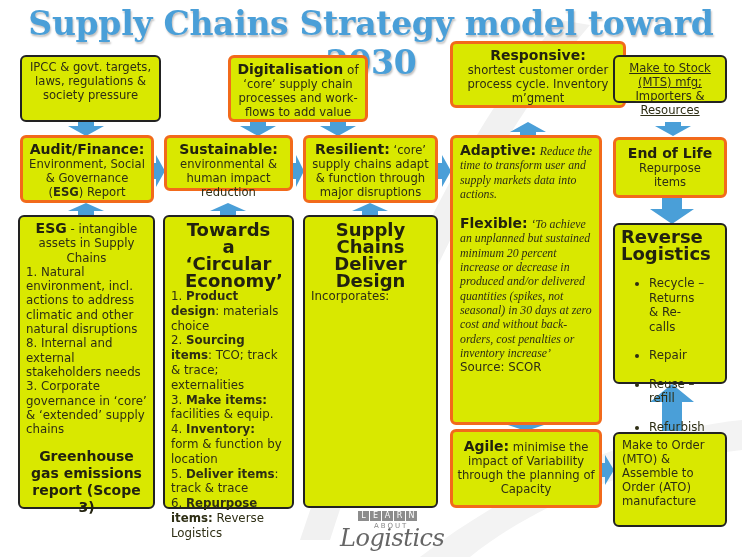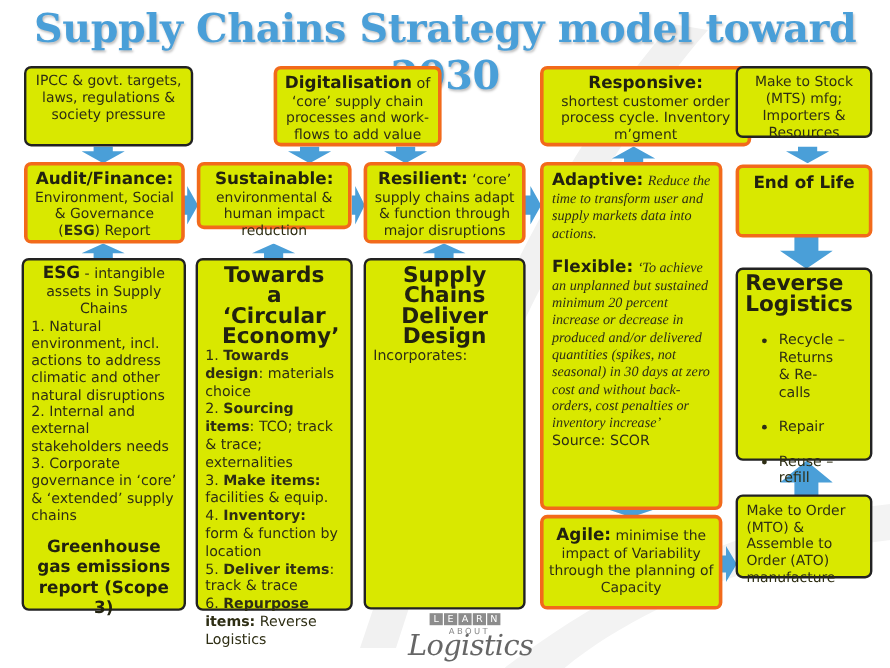--- a/index.html
+++ b/index.html
@@ -117,26 +117,26 @@
 
 <div class="box black" style="left:20px;top:55px;width:141px;height:67px;">
   <div>IPCC &amp; govt. targets, laws, regulations &amp; society pressure</div>
 </div>
 
 <div class="box orange" style="left:228px;top:55px;width:140px;height:67px;">
   <div><span class="hd">Digitalisation</span><span style="font-size:12px;"> of</span></div>
   <div>‘core’ supply chain processes and work-flows to add value</div>
 </div>
 
-<div class="box orange" style="left:450px;top:55px;width:176px;height:67px;">
+<div class="box orange" style="left:450px;top:41px;width:176px;height:67px;">
   <div class="hd">Responsive:</div>
   <div>shortest customer order process cycle. Inventory m’gment</div>
 </div>
 
-<div class="box black" style="left:613px;top:55px;width:114px;height:60px;padding-top:4px;">
+<div class="box black" style="left:613px;top:55px;width:114px;height:48px;padding-top:4px;text-decoration:underline;">
   <div>Make to Stock (MTS) mfg; Importers &amp; Resources</div>
 </div>
 
 <div class="box orange" style="left:20px;top:135px;width:134px;height:68px;">
   <div class="hd">Audit/Finance:</div>
   <div><span>Environment, Social &amp; Governance (</span><b>ESG</b><span>) Report</span></div>
 </div>
 
 <div class="box orange" style="left:164px;top:135px;width:129px;height:56px;">
   <div class="hd">Sustainable:</div>
@@ -149,34 +149,35 @@
 </div>
 
 <div class="box orange left" style="left:450px;top:135px;width:152px;height:290px;padding:4px 7px;font-size:11.8px;line-height:14.3px;">
   <div><span class="hd">Adaptive:</span> <i>Reduce the  time to transform user and supply markets data into actions.</i></div>
   <div style="height:14px"></div>
   <div><span class="hd">Flexible:</span> <i>‘To achieve an unplanned but sustained minimum 20 percent increase or decrease in produced and/or delivered quantities (spikes, not seasonal) in 30 days at zero cost and without back-orders, cost penalties or inventory increase’</i><span> Source: SCOR</span></div>
 </div>
 
 <div class="box orange" style="left:613px;top:137px;width:114px;height:61px;padding-top:5px;">
   <div class="hd">End of Life</div>
+  <div style="padding:0 14px;">Repurpose items</div>
 </div>
 
 <div class="box black" style="left:18px;top:215px;width:137px;height:294px;padding:3px 6px;font-size:11.8px;line-height:14.3px;">
   <div><span class="hd">ESG</span><span> - intangible assets in Supply Chains</span></div>
   <div class="left">1. Natural environment, incl. actions to address climatic and other natural disruptions</div>
-  <div class="left">2. Internal and external stakeholders needs</div>
+  <div class="left">8. Internal and external stakeholders needs</div>
   <div class="left">3. Corporate governance in ‘core’ &amp; ‘extended’ supply chains</div>
   <div style="height:12px"></div>
   <div class="hd" style="font-size:14px;line-height:17px;">Greenhouse gas emissions report (Scope 3)</div>
 </div>
 
 <div class="box black" style="left:163px;top:215px;width:131px;height:294px;padding:4px 6px;font-size:11.8px;line-height:14.8px;">
   <div class="hd-big" style="padding:0 14px;">Towards a ‘Circular Economy’</div>
-  <div class="left"><span>1. </span><b>Towards design</b><span>:</span><span> materials choice</span></div>
+  <div class="left"><span>1. </span><b>Product design</b><span>:</span><span> materials choice</span></div>
   <div class="left"><span>2. </span><b>Sourcing items</b><span>:</span><span> TCO; track &amp; trace; externalities</span></div>
   <div class="left"><span>3. </span><b>Make items:</b><span></span><span> facilities &amp; equip.</span></div>
   <div class="left"><span>4. </span><b>Inventory:</b><span></span><span> form &amp; function by location</span></div>
   <div class="left"><span>5. </span><b>Deliver items</b><span>:</span><span> track &amp; trace</span></div>
   <div class="left"><span>6. </span><b>Repurpose items:</b><span></span><span> Reverse Logistics</span></div>
 </div>
 
 <div class="box black" style="left:303px;top:215px;width:135px;height:293px;padding:4px 6px;font-size:11.8px;line-height:14.5px;">
   <div class="hd-big">Supply Chains Deliver Design</div>
   <div class="left">Incorporates:</div>
@@ -190,21 +191,21 @@
     <li>Reuse – refill</li>
     <li>Refurbish</li>
     <li>Re-manufacture</li>
   </ul>
 </div>
 
 <div class="box orange" style="left:450px;top:429px;width:152px;height:79px;padding-top:6px;">
   <div><span class="hd">Agile:</span><span> minimise the impact of Variability through the planning of Capacity</span></div>
 </div>
 
-<div class="box black left" style="left:613px;top:412px;width:114px;height:70px;padding:4px 7px;">
+<div class="box black left" style="left:613px;top:432px;width:114px;height:95px;padding:4px 7px;">
   <div>Make to Order (MTO) &amp; Assemble to Order (ATO) manufacture</div>
 </div>
 
 <div class="logo">
   <div class="learn">
     <span>L</span>
     <span>E</span>
     <span>A</span>
     <span>R</span>
     <span>N</span>

